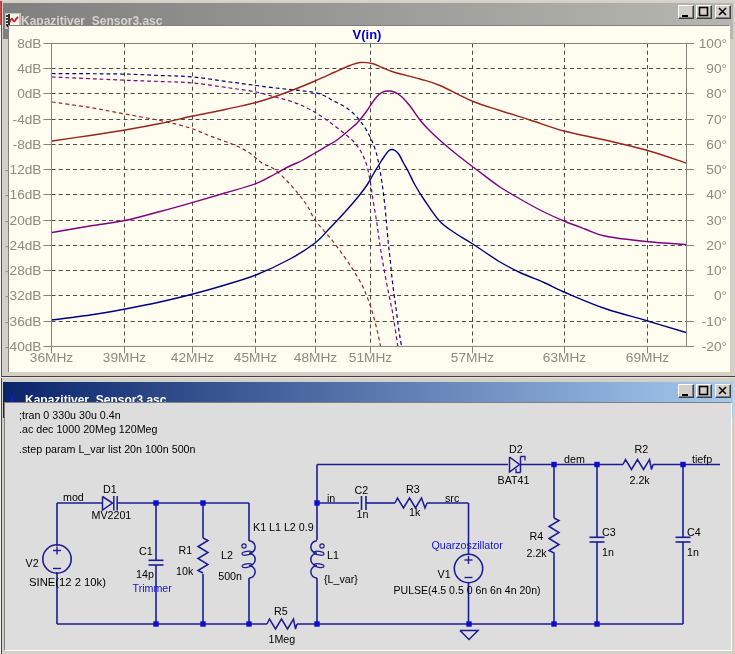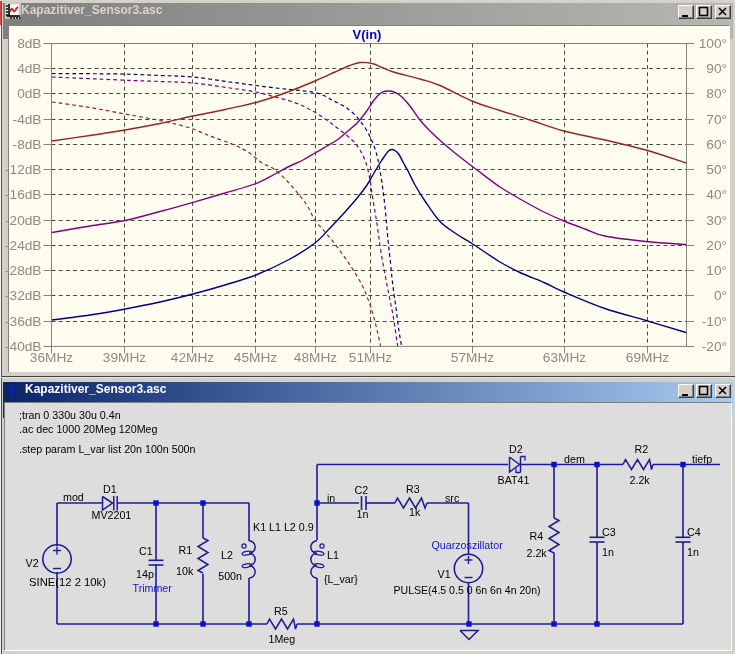--- a/index.html
+++ b/index.html
@@ -1,18 +1,18 @@
 <!DOCTYPE html>
 <html><head><meta charset="utf-8"><style>
 html,body{margin:0;padding:0;width:735px;height:654px;overflow:hidden;background:#d4d0c8;}
 *{box-sizing:border-box;}
 .win{position:absolute;left:0;width:735px;background:#d4d0c8;}
 .w1{top:0;height:377px;border:none;border-bottom:1px solid #404040;border-top:1px solid #d8d4cc;}
 .w2{top:377px;height:277px;border:none;border-top:1px solid #e8e4dc;}
-.tb{position:absolute;left:3px;right:2px;height:36px;display:flex;align-items:flex-start;}
+.tb{position:absolute;left:3px;right:2px;height:36px;display:flex;align-items:center;}
 .tb1{top:2px;background:linear-gradient(to right,#7f7f7f,#b6b6b2);}
 .tb2{top:4px;background:linear-gradient(to right,#0a246a,#a6caf0);}
 .tt1{color:#d8d4cc;font:bold 12px "Liberation Sans",sans-serif;margin-left:2px;}
 .tt2{color:#ffffff;font:bold 12px "Liberation Sans",sans-serif;margin-left:4px;}
 .btns{position:absolute;right:2px;top:2px;height:14px;display:flex;}
 .btn{width:16px;height:14px;background:#d4d0c8;border:1px solid #404040;border-top:1px solid #fff;border-left:1px solid #fff;box-shadow:inset -1px -1px 0 #808080;margin-left:2px;position:relative;font:bold 9px "Liberation Sans",sans-serif;color:#000;text-align:center;line-height:12px;}
 .plotpane{position:absolute;left:8px;top:24px;width:722px;height:347px;background:#fffdf0;border-top:1px solid #808080;border-left:1px solid #808080;border-right:1px solid #fdfdfa;}
 .schpane{position:absolute;left:4px;top:24px;width:728px;height:249px;background:#dddddd;border-top:1px solid #808080;border-left:1px solid #808080;border-bottom:1px solid #fdfdfa;border-right:1px solid #fdfdfa;}
 </style></head><body>
 <div class="win w1">

